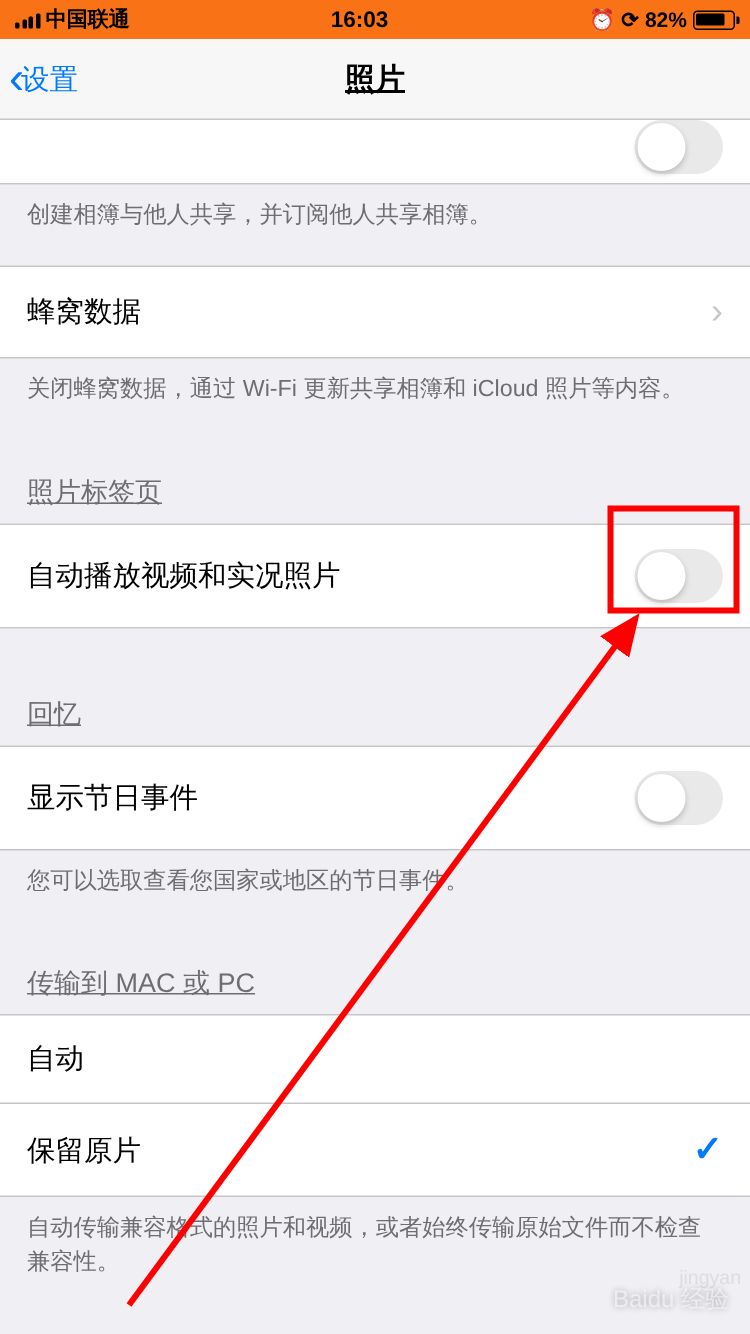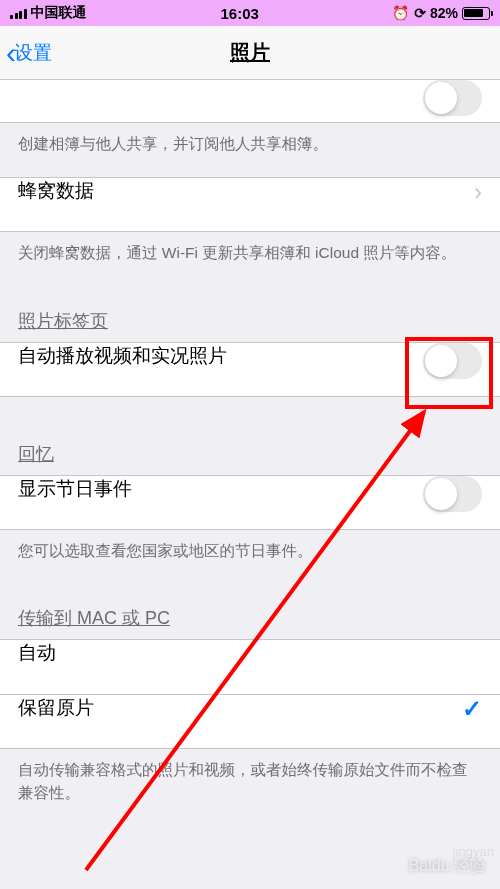--- a/index.html
+++ b/index.html
@@ -15,21 +15,21 @@
       background: #efeff4;
       overflow: hidden;
       position: relative;
     }
     .status-bar {
       height: 26px;
       display: flex;
       align-items: center;
       justify-content: space-between;
       padding: 0 10px;
-      background: #f0abfc;
+      background: #f97316;
       font-size: 14px;
       font-weight: 600;
     }
     .status-left, .status-right {
       display: flex;
       align-items: center;
       gap: 4px;
     }
     .status-center {
       font-weight: 700;
@@ -103,22 +103,22 @@
       text-align: center;
       font-size: 20px;
       font-weight: 600;
       pointer-events: none;
       text-decoration: underline;
     }
     .cell {
       background: #fff;
       min-height: 55px;
       display: flex;
-      align-items: flex-start;
-      padding: 0 18px;
+      align-items: center;
+      padding: 16px 18px;
       font-size: 19px;
       color: #000;
       border-top: 0.5px solid #c6c6c8;
       border-bottom: 0.5px solid #c6c6c8;
       justify-content: space-between;
     }
     .cell.first-cut {
       border-top: none;
       min-height: 22px;
       padding-top: 0;

